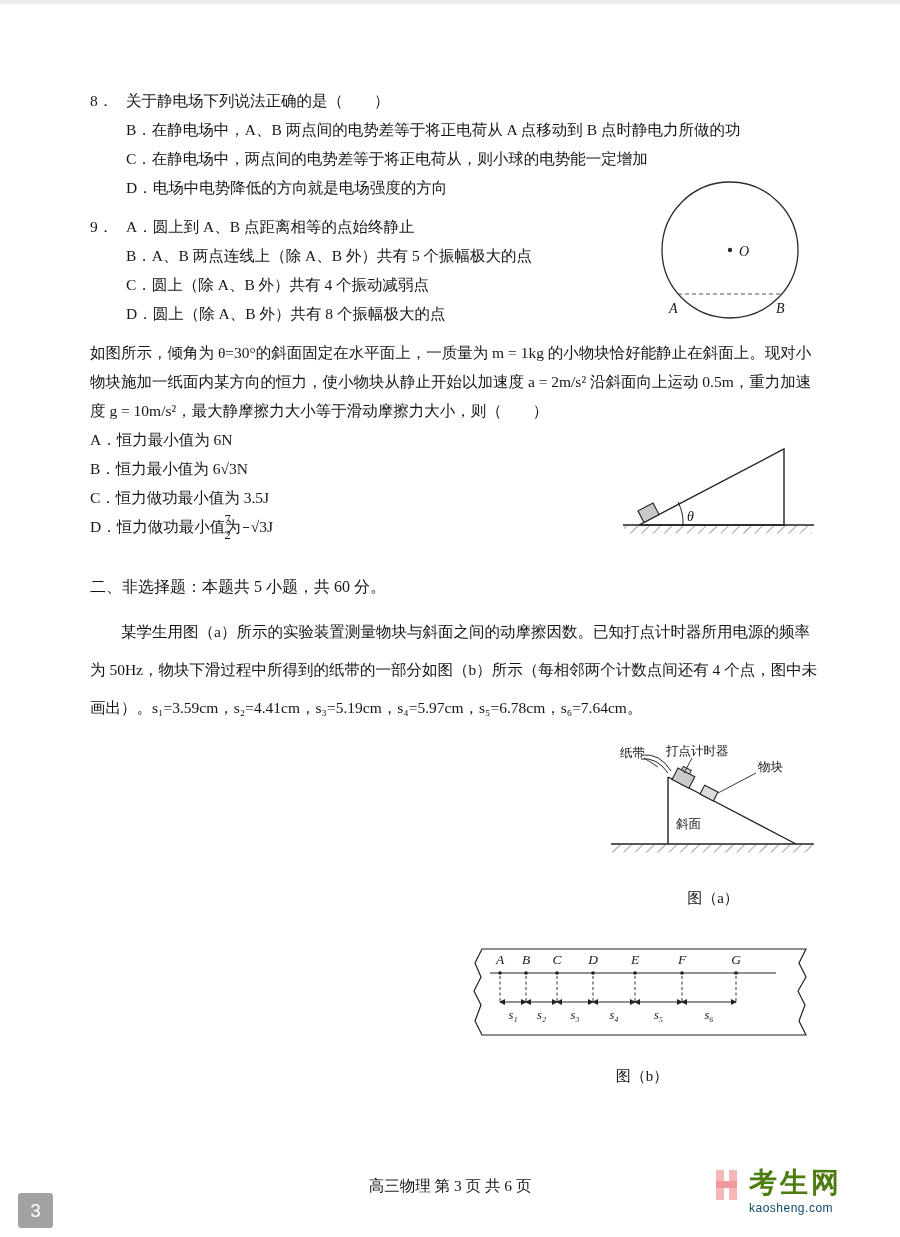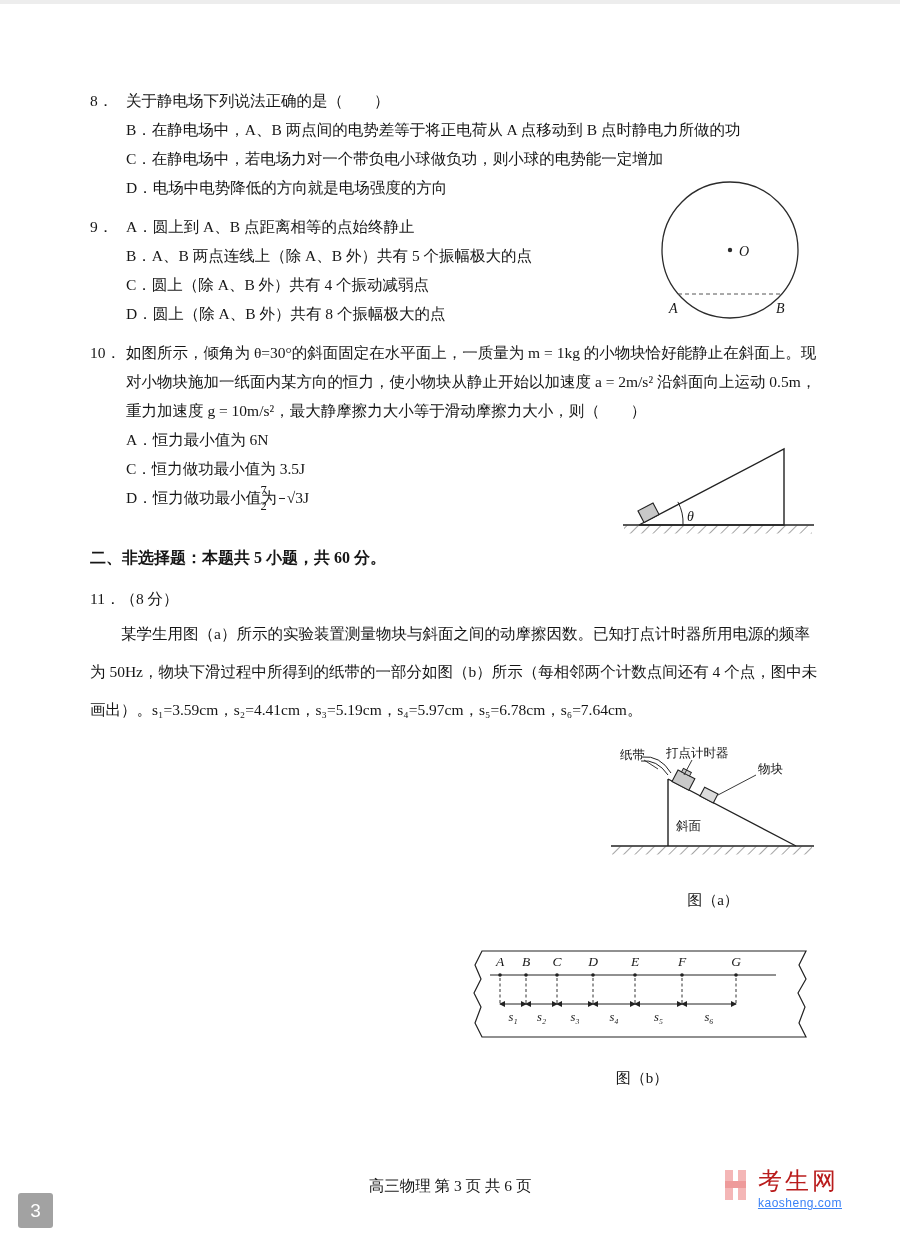--- a/index.html
+++ b/index.html
@@ -17,21 +17,21 @@
     position: absolute; left: 90px; top: 86px; width: 728px;
     font-size: 15.5px; line-height: 29px;
   }
   .q { display: flex; margin-bottom: 10px; }
   .qnum { flex: 0 0 36px; }
   .qbody { flex: 1; min-width: 0; }
   .opt { padding-left: 36px; text-indent: -36px; }
   .optwrap { position: relative; }
   .circle-diagram { position: absolute; right: 14px; top: -34px; }
   .incline-diagram { position: absolute; right: 2px; top: 4px; }
-  .section-title { font-weight: bold; font-size: 16px; margin: 30px 0 12px 0; }
+  .section-title { font-weight: normal; font-size: 16px; margin: 30px 0 12px 0; }
   .q11num { margin-bottom: 2px; }
   .para { text-indent: 2em; line-height: 38px; }
   .figures { display: flex; align-items: flex-end; margin-left: 60px; margin-top: 16px; gap: 30px; flex-direction: column; }
   figure { margin: 0; text-align: center; }
   .caption { margin-top: 10px; font-size: 15px; }
   .svgt { font-family: "Liberation Serif", "DejaVu Serif", serif; font-size: 14px; fill: #161616; }
   .it { font-style: italic; }
   .svgcn { font-family: "Liberation Serif", "DejaVu Serif", serif; font-size: 12.5px; fill: #161616; }
   .tapeLetter { font-size: 13.5px; }
   .sLabel { font-size: 12.5px; }
@@ -40,36 +40,36 @@
   .frac .fden { display: block; font-size: 12.5px; border-top: 1.2px solid #222; padding: 1px 3px 0 3px; }
   .footer { position: absolute; left: 0; right: 0; top: 1176px; text-align: center; font-size: 15.5px; }
   .page-badge {
     position: absolute; left: 18px; top: 1193px; width: 35px; height: 35px;
     background: #a2a2a2; color: #fff; border-radius: 3px;
     display: flex; align-items: center; justify-content: center;
     font-size: 19px; font-family: "Liberation Sans", sans-serif;
   }
   .watermark { position: absolute; right: 58px; top: 1168px; display: flex; gap: 7px; align-items: flex-start; font-family: "Liberation Sans", sans-serif; }
   .wm-text { display: flex; flex-direction: column; }
-  .wm-name { color: #b91c1c; font-size: 24px; font-weight: normal; letter-spacing: 3px; line-height: 1.1; }
-  .wm-domain { color: #3b82f6; font-size: 12px; letter-spacing: 0.5px; margin-top: 2px; text-decoration: underline; }
+  .wm-name { color: #4d7c0f; font-size: 28px; font-weight: bold; letter-spacing: 3px; line-height: 1.1; }
+  .wm-domain { color: #0c4a6e; font-size: 12px; letter-spacing: 0.5px; margin-top: 2px; }
 </style>
 </head>
 <body>
 
 <div class="scan-edge-top"></div>
 
 <div class="content">
 
   <div class="q">
     <div class="qnum">8．</div>
     <div class="qbody">
       <div class="stem">关于静电场下列说法正确的是（　　）</div>
       <div class="opt">B．在静电场中，A、B 两点间的电势差等于将正电荷从 A 点移动到 B 点时静电力所做的功</div>
-      <div class="opt">C．在静电场中，若电场力对一个带负电小球做负功，则小球的电势能一定增加</div>
+      <div class="opt">C．在静电场中，两点间的电势差等于将正电荷从，则小球的电势能一定增加</div>
       <div class="opt">D．电场中电势降低的方向就是电场强度的方向</div>
     </div>
   </div>
 
   <div class="q">
     <div class="qnum">9．</div>
     <div class="qbody">
       <div class="optwrap">
         <div class="opt">A．圆上到 A、B 点距离相等的点始终静止</div>
         <div class="opt">B．A、B 两点连线上（除 A、B 外）共有 5 个振幅极大的点</div>
@@ -81,25 +81,25 @@
           <text x="85" y="78" class="svgt it">O</text>
           <line x1="24" y1="116" x2="128" y2="116" stroke="#555" stroke-width="1" stroke-dasharray="4 3"></line>
           <text x="15" y="135" class="svgt it">A</text>
           <text x="122" y="135" class="svgt it">B</text>
         </svg>
       </div>
     </div>
   </div>
 
   <div class="q">
-    <div class="qnum">10．</div>
     <div class="qbody">
       <div class="stem">如图所示，倾角为 θ=30°的斜面固定在水平面上，一质量为 m = 1kg 的小物块恰好能静止在斜面上。现对小物块施加一纸面内某方向的恒力，使小物块从静止开始以加速度 a = 2m/s² 沿斜面向上运动 0.5m，重力加速度 g = 10m/s²，最大静摩擦力大小等于滑动摩擦力大小，则（　　）</div>
       <div class="optwrap">
         <div class="opt">A．恒力最小值为 6N</div>
+        <div class="opt">B．恒力最小值为 6√3N</div>
         <div class="opt">C．恒力做功最小值为 3.5J</div>
         <div class="opt"><span>D．恒力做功最小值为</span><span class="frac"><span class="fnum">7</span><span class="fden">2</span></span><span>√3J</span></div>
         <svg class="incline-diagram" width="195" height="112" viewBox="0 0 195 112">
           <defs>
             <pattern id="hatchA" width="8" height="8" patternUnits="userSpaceOnUse" patternTransform="rotate(45)">
               <line x1="0" y1="0" x2="0" y2="8" stroke="#4a4a4a" stroke-width="1"></line>
             </pattern>
           </defs>
           <rect x="3" y="96.5" width="188" height="8" fill="url(#hatchA)"></rect>
           <line x1="2" y1="96" x2="193" y2="96" stroke="#222" stroke-width="1.4"></line>
@@ -107,21 +107,20 @@
           <rect x="0" y="-13" width="17" height="13" transform="translate(23 93.4) rotate(-27.7)" fill="#c8c8c8" stroke="#222" stroke-width="1.1"></rect>
           <path d="M62 96 A44 44 0 0 0 56.9 72.9" fill="none" stroke="#222" stroke-width="1"></path>
           <text x="66" y="92" class="svgt it">θ</text>
         </svg>
       </div>
     </div>
   </div>
 
   <div class="section-title">二、非选择题：本题共 5 小题，共 60 分。</div>
 
-  <div class="q11num">11．（8 分）</div>
   <div class="para">某学生用图（a）所示的实验装置测量物块与斜面之间的动摩擦因数。已知打点计时器所用电源的频率为 50Hz，物块下滑过程中所得到的纸带的一部分如图（b）所示（每相邻两个计数点间还有 4 个点，图中未画出）。s₁=3.59cm，s₂=4.41cm，s₃=5.19cm，s₄=5.97cm，s₅=6.78cm，s₆=7.64cm。</div>
 
   <div class="figures">
 
     <figure>
       <svg width="210" height="122" viewBox="0 0 210 122">
         <defs>
           <pattern id="hatchB" width="8" height="8" patternUnits="userSpaceOnUse" patternTransform="rotate(45)">
             <line x1="0" y1="0" x2="0" y2="8" stroke="#4a4a4a" stroke-width="1"></line>
           </pattern>

